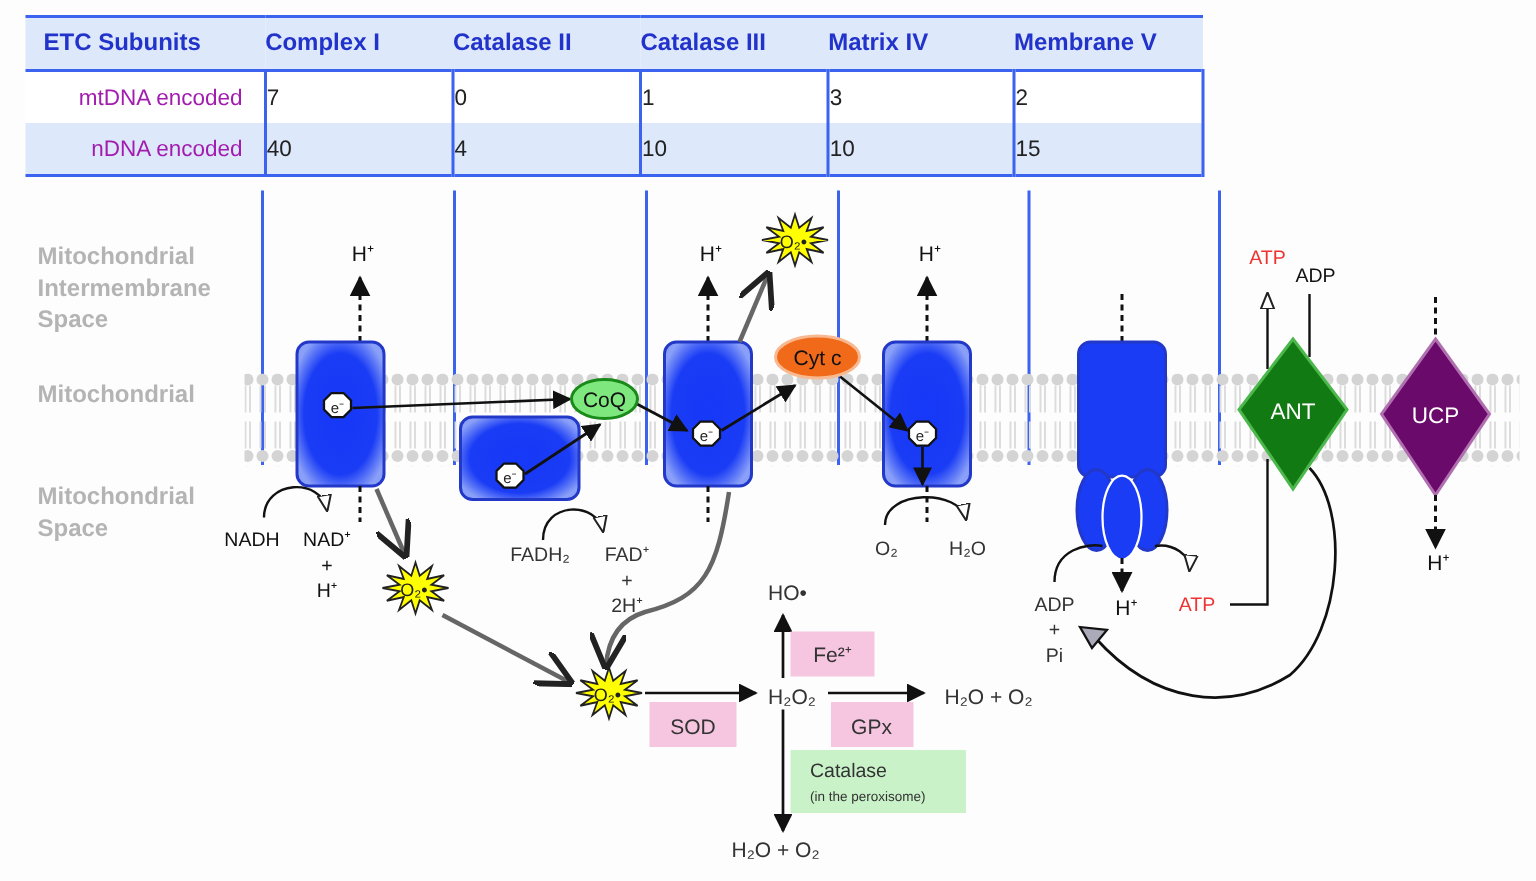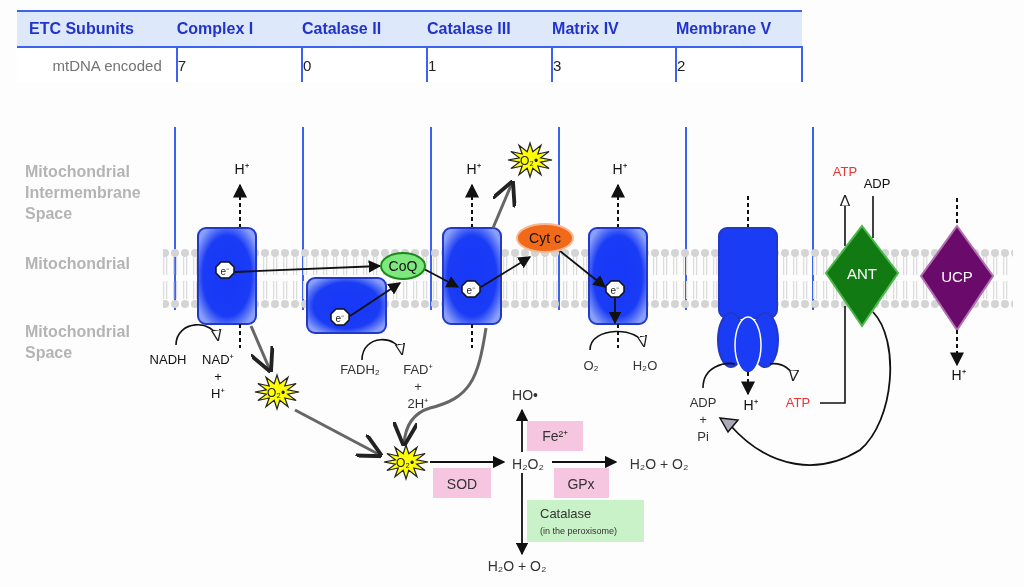--- a/index.html
+++ b/index.html
@@ -5,21 +5,21 @@
   html, body { margin:0; padding:0; background:#fdfdfd; }
   body { width:1024px; height:587px; position:relative; overflow:hidden; font-family:"Liberation Sans", sans-serif; }
   #stage { position:absolute; left:0; top:0; width:1024px; height:587px; }
   table.etc { position:absolute; left:17px; top:10px; width:786px; border-collapse:collapse; font-family:Liberation Sans, sans-serif; }
   table.etc td, table.etc th { height:34px; text-align:left; font-size:15px; padding:0; }
   table.etc tr.hdr { background:#dde8fb; border-top:2px solid #3b63f0; border-bottom:2px solid #3b63f0; }
   table.etc tr.hdr th { color:#2233cc; font-weight:bold; font-size:16px; }
   table.etc tr.r1 { background:#ffffff; }
   table.etc tr.r2 { background:#dde8fb; border-bottom:2px solid #3b63f0; }
   table.etc td { color:#222; }
-  table.etc td.lbl { text-align:right; padding-right:14px; color:#737373; width:150px; }
+  table.etc td.lbl { text-align:right; padding-right:14px; color:#a21caf; width:150px; }
   table.etc th.lbl { text-align:left; padding-left:12px; width:152px; }
   table.etc td.c, table.etc th.c { width:127px; }
   table.etc td.c { border-left:2px solid #3b63f0; }
   table.etc td.c.last { border-right:2px solid #3b63f0; }
   svg text { font-family:"Liberation Sans", sans-serif; }
   .region-label { position:absolute; left:25px; color:#b4b4b4; font-size:16px; line-height:21px;font-weight:bold; }
 </style>
 </head>
 <body>
 
@@ -33,20 +33,28 @@
     <th class="c">Matrix IV</th>
     <th class="c">Membrane V</th>
   </tr>
   <tr class="r1">
     <td class="lbl">mtDNA encoded</td>
     <td class="c">7</td>
     <td class="c">0</td>
     <td class="c">1</td>
     <td class="c">3</td>
     <td class="c last">2</td>
+  </tr>
+  <tr class="r2">
+    <td class="lbl">nDNA encoded</td>
+    <td class="c">40</td>
+    <td class="c">4</td>
+    <td class="c">10</td>
+    <td class="c">10</td>
+    <td class="c last">15</td>
   </tr>
 </tbody>
   </table>
 
 <div class="region-label" style="top:161px;">
   <div>Mitochondrial</div>
   <div>Intermembrane</div>
   <div>Space</div>
 </div>
 <div class="region-label" style="top:253px;">

